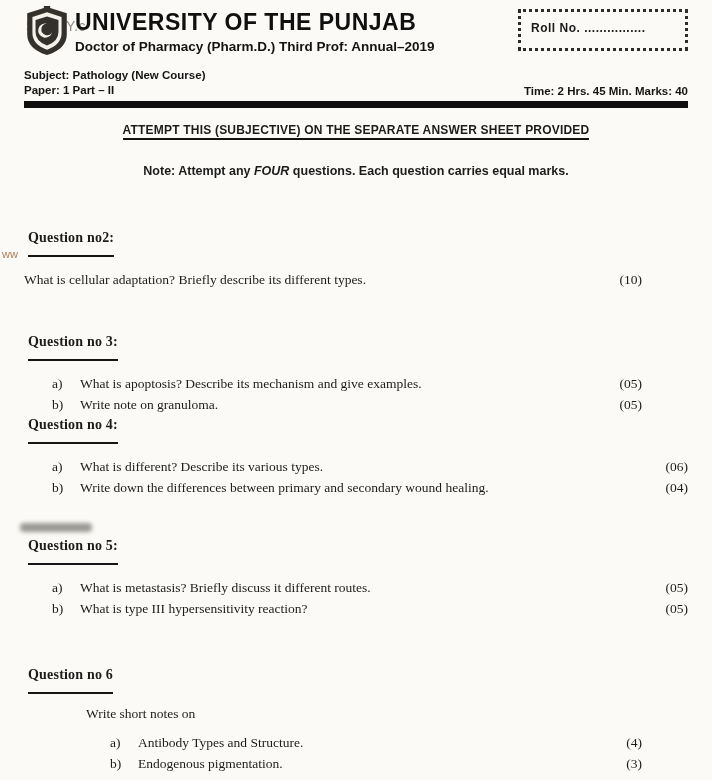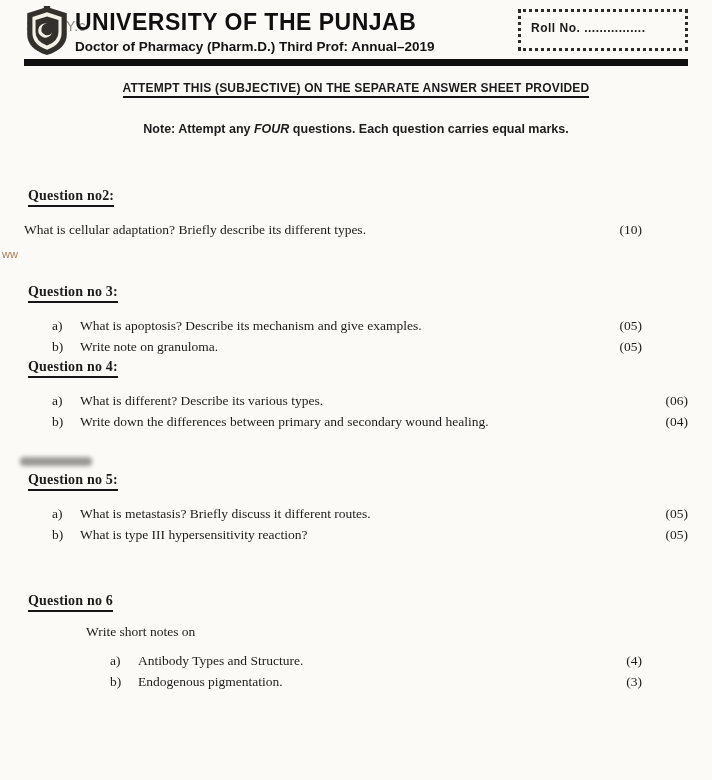--- a/index.html
+++ b/index.html
@@ -72,21 +72,21 @@
 
   
   .question { position:relative; }
   .q2 { margin-top:50px; }
   .q3 { margin-top:42px; }
   .q4 { }
   .q5 { margin-top:38px; }
   .q6 { margin-top:46px; }
   .q-heading {
     display:inline-block; font-weight:bold; font-size:14px;
-    border-bottom:2px solid #161616; padding-bottom:1px; margin-left:4px;
+    border-bottom:2px solid #161616; padding-bottom:9px; margin-left:4px;
     letter-spacing:.2px;
   }
   .q-body { margin-top:12px; }
   .q-part { display:flex; font-size:13.5px; line-height:21px; }
   .q-part.indent { padding-left:28px; }
   .q-part.deep-indent { padding-left:86px; }
   .part-label { flex:0 0 auto; width:28px; }
   .part-text { flex:1; padding-right:8px; }
   .part-marks { flex:0 0 auto; width:42px; text-align:right; }
   .marks-near .q-part { padding-right:46px; }
@@ -119,20 +119,27 @@
     </span>
     <div class="header-center">
       <div class="title">UNIVERSITY OF THE PUNJAB</div>
       <div class="subtitle">Doctor of Pharmacy (Pharm.D.) Third Prof: Annual–2019</div>
     </div>
     <div class="roll-box">
       <span>Roll No. ................</span>
     </div>
   </div>
 
+  <div class="meta-row">
+    <div class="meta-left">
+      <div>Subject: Pathology (New Course)</div>
+      <div>Paper: 1    Part – II</div>
+    </div>
+    <div class="meta-right">Time: 2 Hrs. 45 Min. Marks: 40</div>
+  </div>
   <div class="black-bar"></div>
 
   <div class="attempt-wrap">
     <span class="attempt">ATTEMPT THIS (SUBJECTIVE) ON THE SEPARATE ANSWER SHEET PROVIDED</span>
   </div>
   <div class="note">
     <span>Note:  Attempt any </span><span class="four">FOUR</span><span> questions. Each question carries equal marks.</span>
   </div>
 
   <section class="question q2 marks-near">

